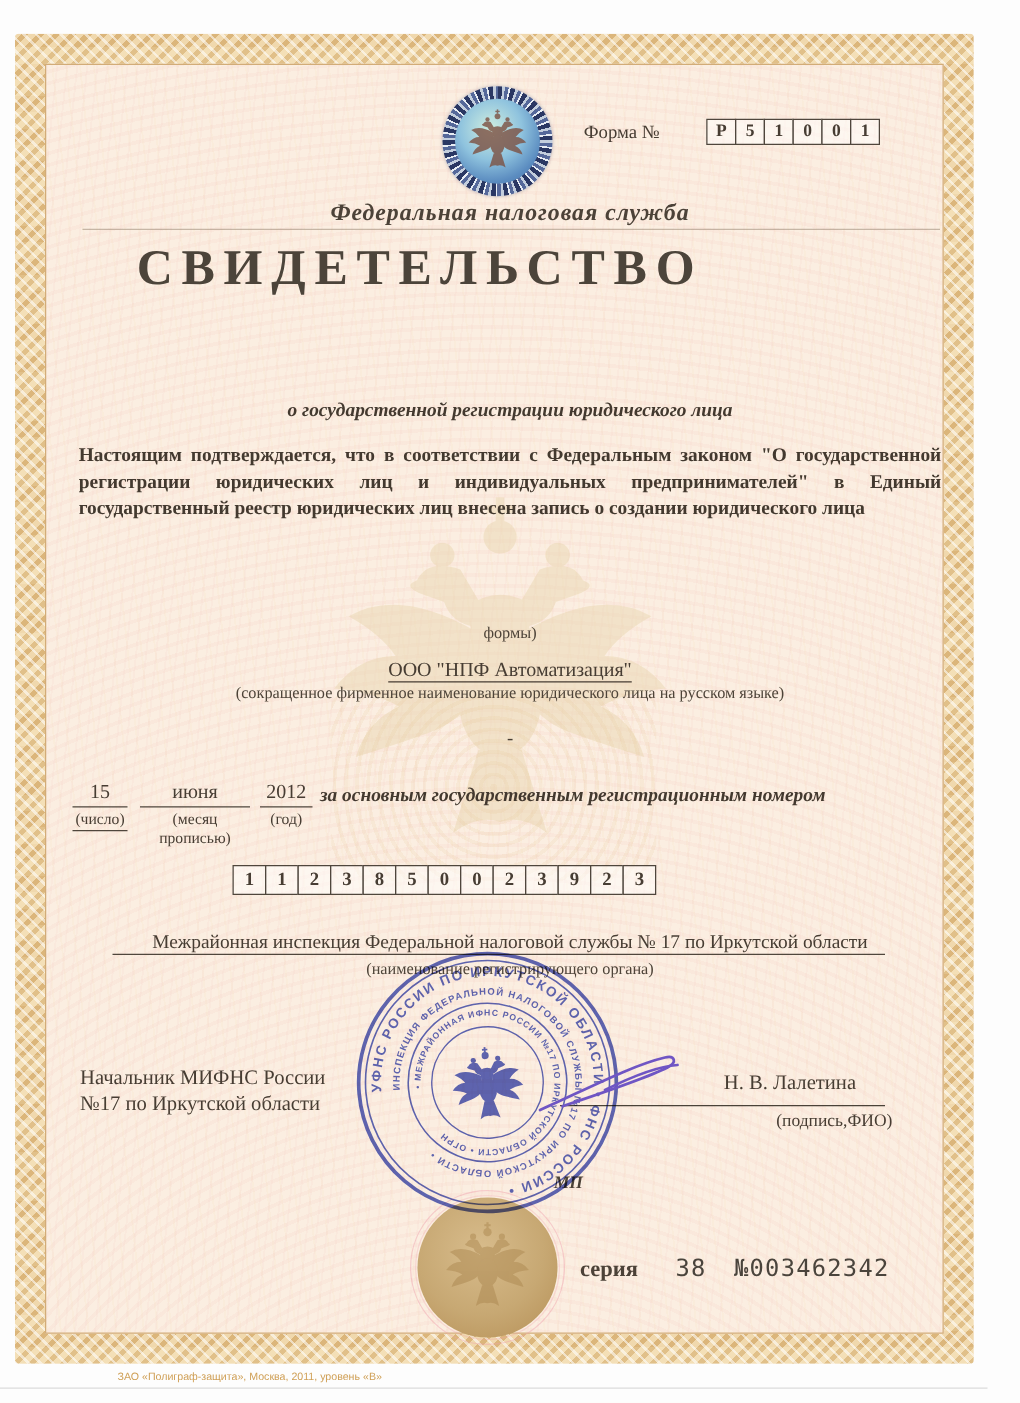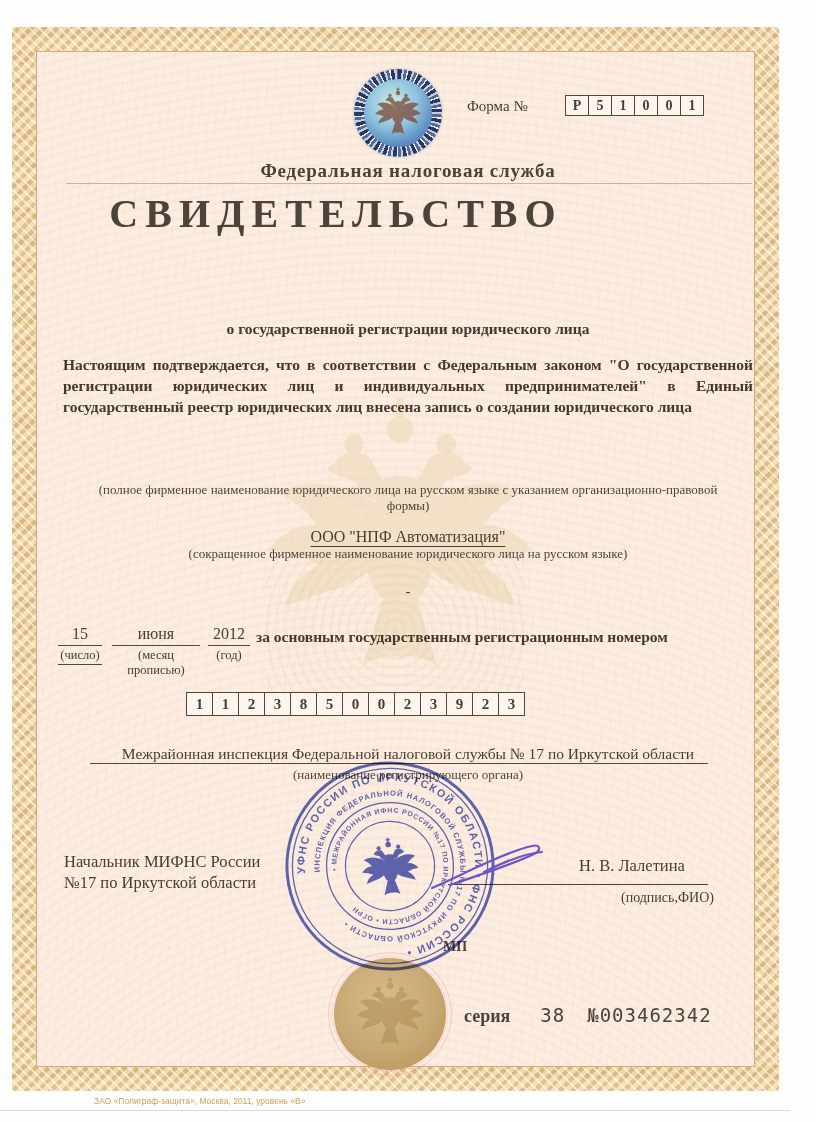--- a/index.html
+++ b/index.html
@@ -14,21 +14,21 @@
       repeating-linear-gradient(0deg, #eed6a8 0 13px, #e2bf88 13px 26px);
     border-radius:3px;}
   .inner{position:absolute;inset:24px;border:1px solid #d2ac78;background-color:#fbeee1;
     background-image:
       repeating-radial-gradient(circle at 50% 130%, rgba(244,200,190,.16) 0 3px, transparent 3px 9px),
       repeating-linear-gradient(96deg, rgba(246,213,204,.20) 0 1.5px, transparent 1.5px 8px),
       repeating-linear-gradient(84deg, rgba(247,228,198,.22) 0 1.5px, transparent 1.5px 11px);}
 
   .abs{position:absolute;}
   .ctr{text-align:center;}
-  .b{font-weight:bold;}
+  .b{font-weight:bold;font-style:italic;}
   .u{text-decoration:underline;text-underline-offset:4px;text-decoration-thickness:1px;}
   .cap{font-size:13px;color:#4e4439;}
 
   
   .wm{position:absolute;left:255px;top:395px;width:290px;height:300px;opacity:.5;z-index:0;}
   .lace{position:absolute;left:265px;top:555px;width:260px;height:150px;z-index:0;opacity:.6;
     background:repeating-radial-gradient(circle at 50% 50%, rgba(226,192,136,.22) 0 3px, transparent 3px 9px);border-radius:10px;}
 
   
   .holo{position:absolute;left:354px;top:69px;width:88px;height:88px;border-radius:50%;z-index:2;
@@ -139,21 +139,21 @@
   </div>
 
   <div class="abs ctr b z2" style="left:0;top:160px;width:816px;font-size:19px;letter-spacing:.8px;color:#4c4238;">Федеральная налоговая служба</div>
   <div class="hdr-line"></div>
   <div class="title z2">СВИДЕТЕЛЬСТВО</div>
   <div class="abs ctr b z2" style="left:0;top:320px;width:816px;font-size:15.5px;color:#43392f;">о государственной регистрации юридического лица</div>
 
   <div class="body-par z2">Настоящим подтверждается, что в соответствии с Федеральным законом "О государственной регистрации юридических лиц и индивидуальных предпринимателей" в Единый государственный реестр юридических лиц внесена запись о создании юридического лица</div>
 
   <div class="abs ctr cap z2" style="left:63px;top:482px;width:690px;line-height:16px;">
-    <span>(полное фирменное наименование юридического лица на русском языке с указанием организационно-правовой</span><br>
+    <br>
     <span>формы)</span>
   </div>
   <div class="abs ctr z2" style="left:63px;top:528px;width:690px;font-size:16px;">
     <span class="u">ООО "НПФ Автоматизация"</span>
   </div>
   <div class="abs ctr cap z2" style="left:63px;top:546px;width:690px;">(сокращенное фирменное наименование юридического лица  на русском языке)</div>
   <div class="abs ctr z2" style="left:0;top:583px;width:816px;font-size:15px;">-</div>
 
   <div class="fgroup z2" style="left:58px;top:625px;width:44px;">
     <div class="val">15</div>

